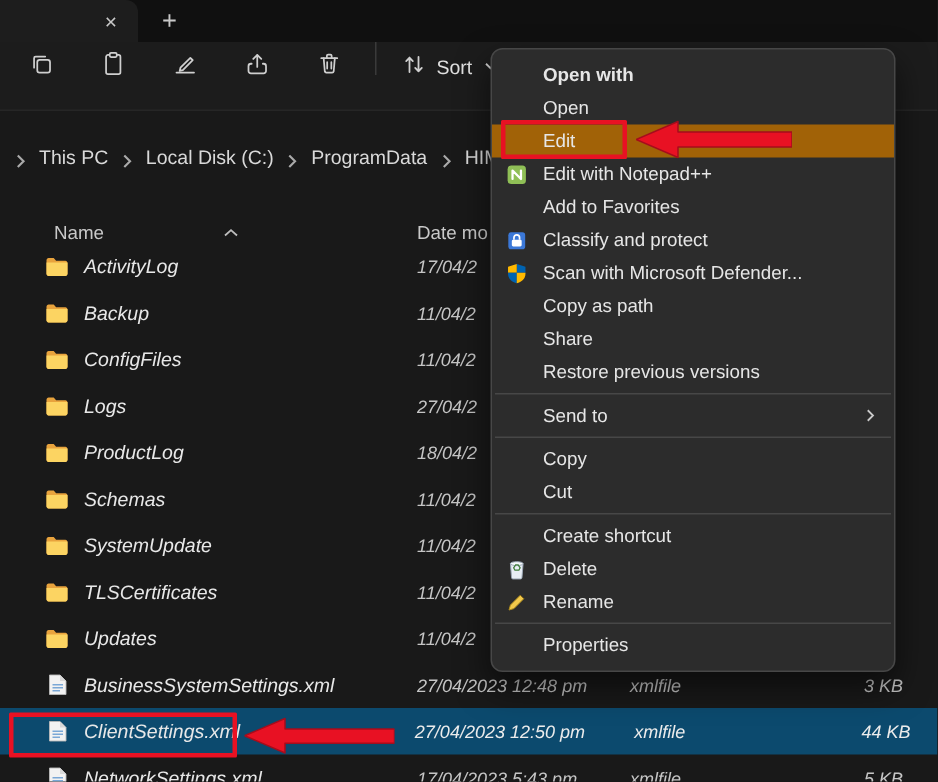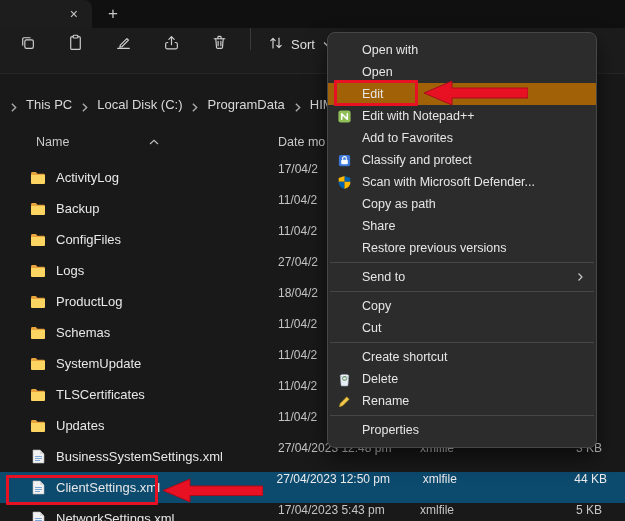--- a/index.html
+++ b/index.html
@@ -17,40 +17,40 @@
   .commandbar { height:46px; background:#1c1c1c; display:flex; align-items:flex-start; padding-left:8px; border-bottom:1px solid #262626; }
   .cmd-btn { width:38px; height:32px; display:flex; align-items:center; justify-content:center; border-radius:4px; margin-right:10px; }
   .vdiv { width:1px; height:22px; background:#3a3a3a; margin:0 8px 0 2px; }
   .sort-btn { height:32px; display:flex; align-items:center; gap:7px; padding:0 9px; border-radius:4px; color:#e0e0e0; }
   .more-btn { width:34px; height:32px; display:flex; align-items:center; justify-content:center; color:#e0e0e0; font-size:16px; letter-spacing:1px; margin-left:4px; }
   
   .addressbar { height:48px; display:flex; align-items:flex-end; padding:0 0 9px 8px; color:#d9d9d9; }
   .crumb { padding:0 7px; line-height:16px; }
   .crumb-sep { display:flex; align-items:center; padding:0 1px; }
   
-  .listheader { height:40px; display:flex; align-items:center; color:#c9c9c9; font-size:12.5px; }
+  .listheader { height:40px; display:flex; align-items:flex-end; color:#c9c9c9; font-size:12.5px; }
   .col-name { width:278px; padding-left:36px; display:flex; align-items:center; }
   .col-caret { margin-left:80px; display:flex; }
   .col-date { width:142px; }
-  .row { display:flex; height:31px; }
+  .row { display:flex; align-items:center; height:31px;font-style:italic; }
   .row.selected { background:#0c4a6e;gap:12px; }
   .cell-name { width:278px; padding-left:30px; display:flex; align-items:center; gap:10px; white-space:nowrap; }
   .cell-date { width:142px; color:#c5c5c5; font-size:12px; white-space:nowrap; }
   .cell-type { width:120px; color:#c5c5c5; font-size:12px; }
   .cell-size { width:80px; text-align:right; padding-right:18px; color:#c5c5c5; font-size:12px; }
   .row.selected .cell-date, .row.selected .cell-type, .row.selected .cell-size { color:#ececec; }
   .icon16 { display:flex; width:16px; justify-content:center; }
   
   .menu { position:absolute; left:327px; top:32px; width:270px; z-index:10;
     background:#2c2c2c; border:1px solid #474747; border-radius:8px; padding:6px 0;
     box-shadow:0 10px 22px rgba(0,0,0,.55); }
   .mi { height:22px; display:flex; align-items:center; padding:0 12px 0 9px; font-size:12.5px; color:#e6e6e6; }
   .mi.hl { background:#a16207; }
   .mi .gutter { width:25px; display:flex; align-items:center; justify-content:flex-start; }
-  .mi .bold { font-weight:normal; }
+  .mi .bold { font-weight:bold; }
   .mi .sub { margin-left:auto; display:flex; }
   .msep { height:1px; background:#474747; margin:3px 2px; }
   
   .ann { position:absolute; z-index:30; }
   .ann-rect { border:3px solid #e81123; border-radius:1px; background:transparent; }
 </style>
 </head>
 <body>
 
 <div class="tabbar">

